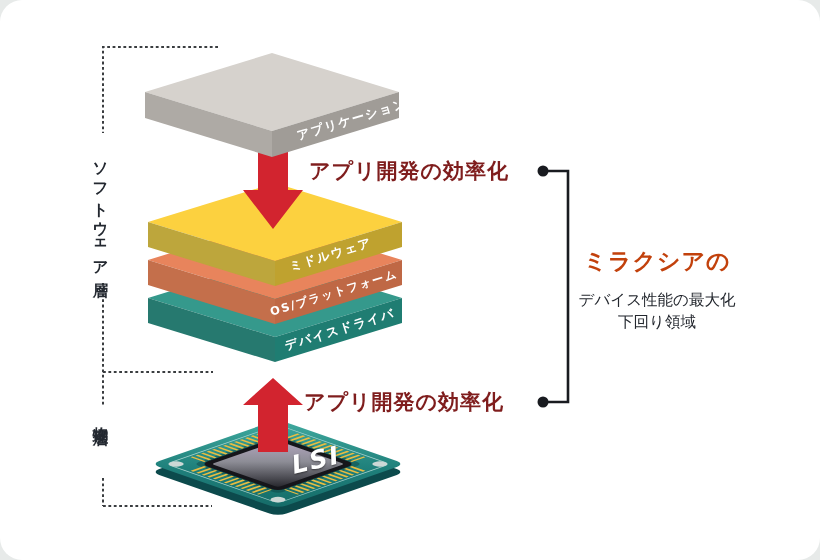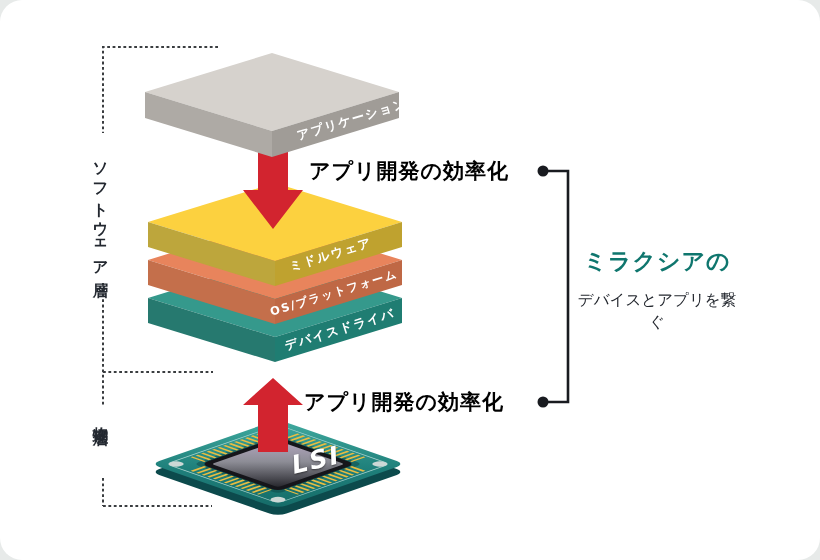--- a/index.html
+++ b/index.html
@@ -19,40 +19,40 @@
   .canvas svg{position:absolute;left:0;top:0;}
   .abs{position:absolute;}
   
   .v-label{
     writing-mode:vertical-rl;
     font-size:15.5px;font-weight:700;color:#232830;
     letter-spacing:2px;line-height:1;
   }
   
   .red-label{
-    font-size:21px;font-weight:800;color:#000000;
+    font-size:21px;font-weight:800;color:#7f1d1d;
     letter-spacing:1px;white-space:nowrap;
   }
   
   .face-label{
     font-size:12.5px;font-weight:700;color:#ffffff;
     letter-spacing:1.5px;white-space:nowrap;
     transform:translate(-50%,-50%) rotate(-17deg);
   }
   .lsi-label{
     font-size:25px;font-weight:800;font-style:italic;color:#ffffff;
     letter-spacing:2px;
     transform:translate(-50%,-50%) rotate(-13deg);
     text-shadow:0 1px 2px rgba(0,0,0,.5);
   }
   .right-panel{
     left:576px;top:246px;width:162px;text-align:center;
   }
   .right-panel .title{
-    font-size:23px;line-height:30px;font-weight:800;color:#0f766e;
+    font-size:23px;line-height:30px;font-weight:800;color:#c2410c;
     letter-spacing:1px;
   }
   .right-panel .subtitle{
     margin-top:13px;
     font-size:15.5px;line-height:22px;font-weight:500;color:#23272e;
   }
 </style>
 </head>
 <body>
 
@@ -147,17 +147,18 @@
   <div class="abs face-label" style="left:352px;top:120px;">アプリケーション</div>
   <div class="abs face-label" style="left:331px;top:255px;">ミドルウェア</div>
   <div class="abs face-label" style="left:334px;top:293px;font-size:11.5px;">OS/プラットフォーム</div>
   <div class="abs face-label" style="left:340px;top:330px;">デバイスドライバ</div>
 
   <div class="abs lsi-label" style="left:316px;top:460px;">LSI</div>
 
   <div class="abs right-panel">
     <div class="title">ミラクシアの</div>
     <div class="subtitle">
-      <div>デバイスとアプリを繋ぐ</div>
+      <div>デバイス性能の最大化</div>
+      <div>下回り領域</div>
     </div>
   </div>
 
 </div>
 
 </body></html>

